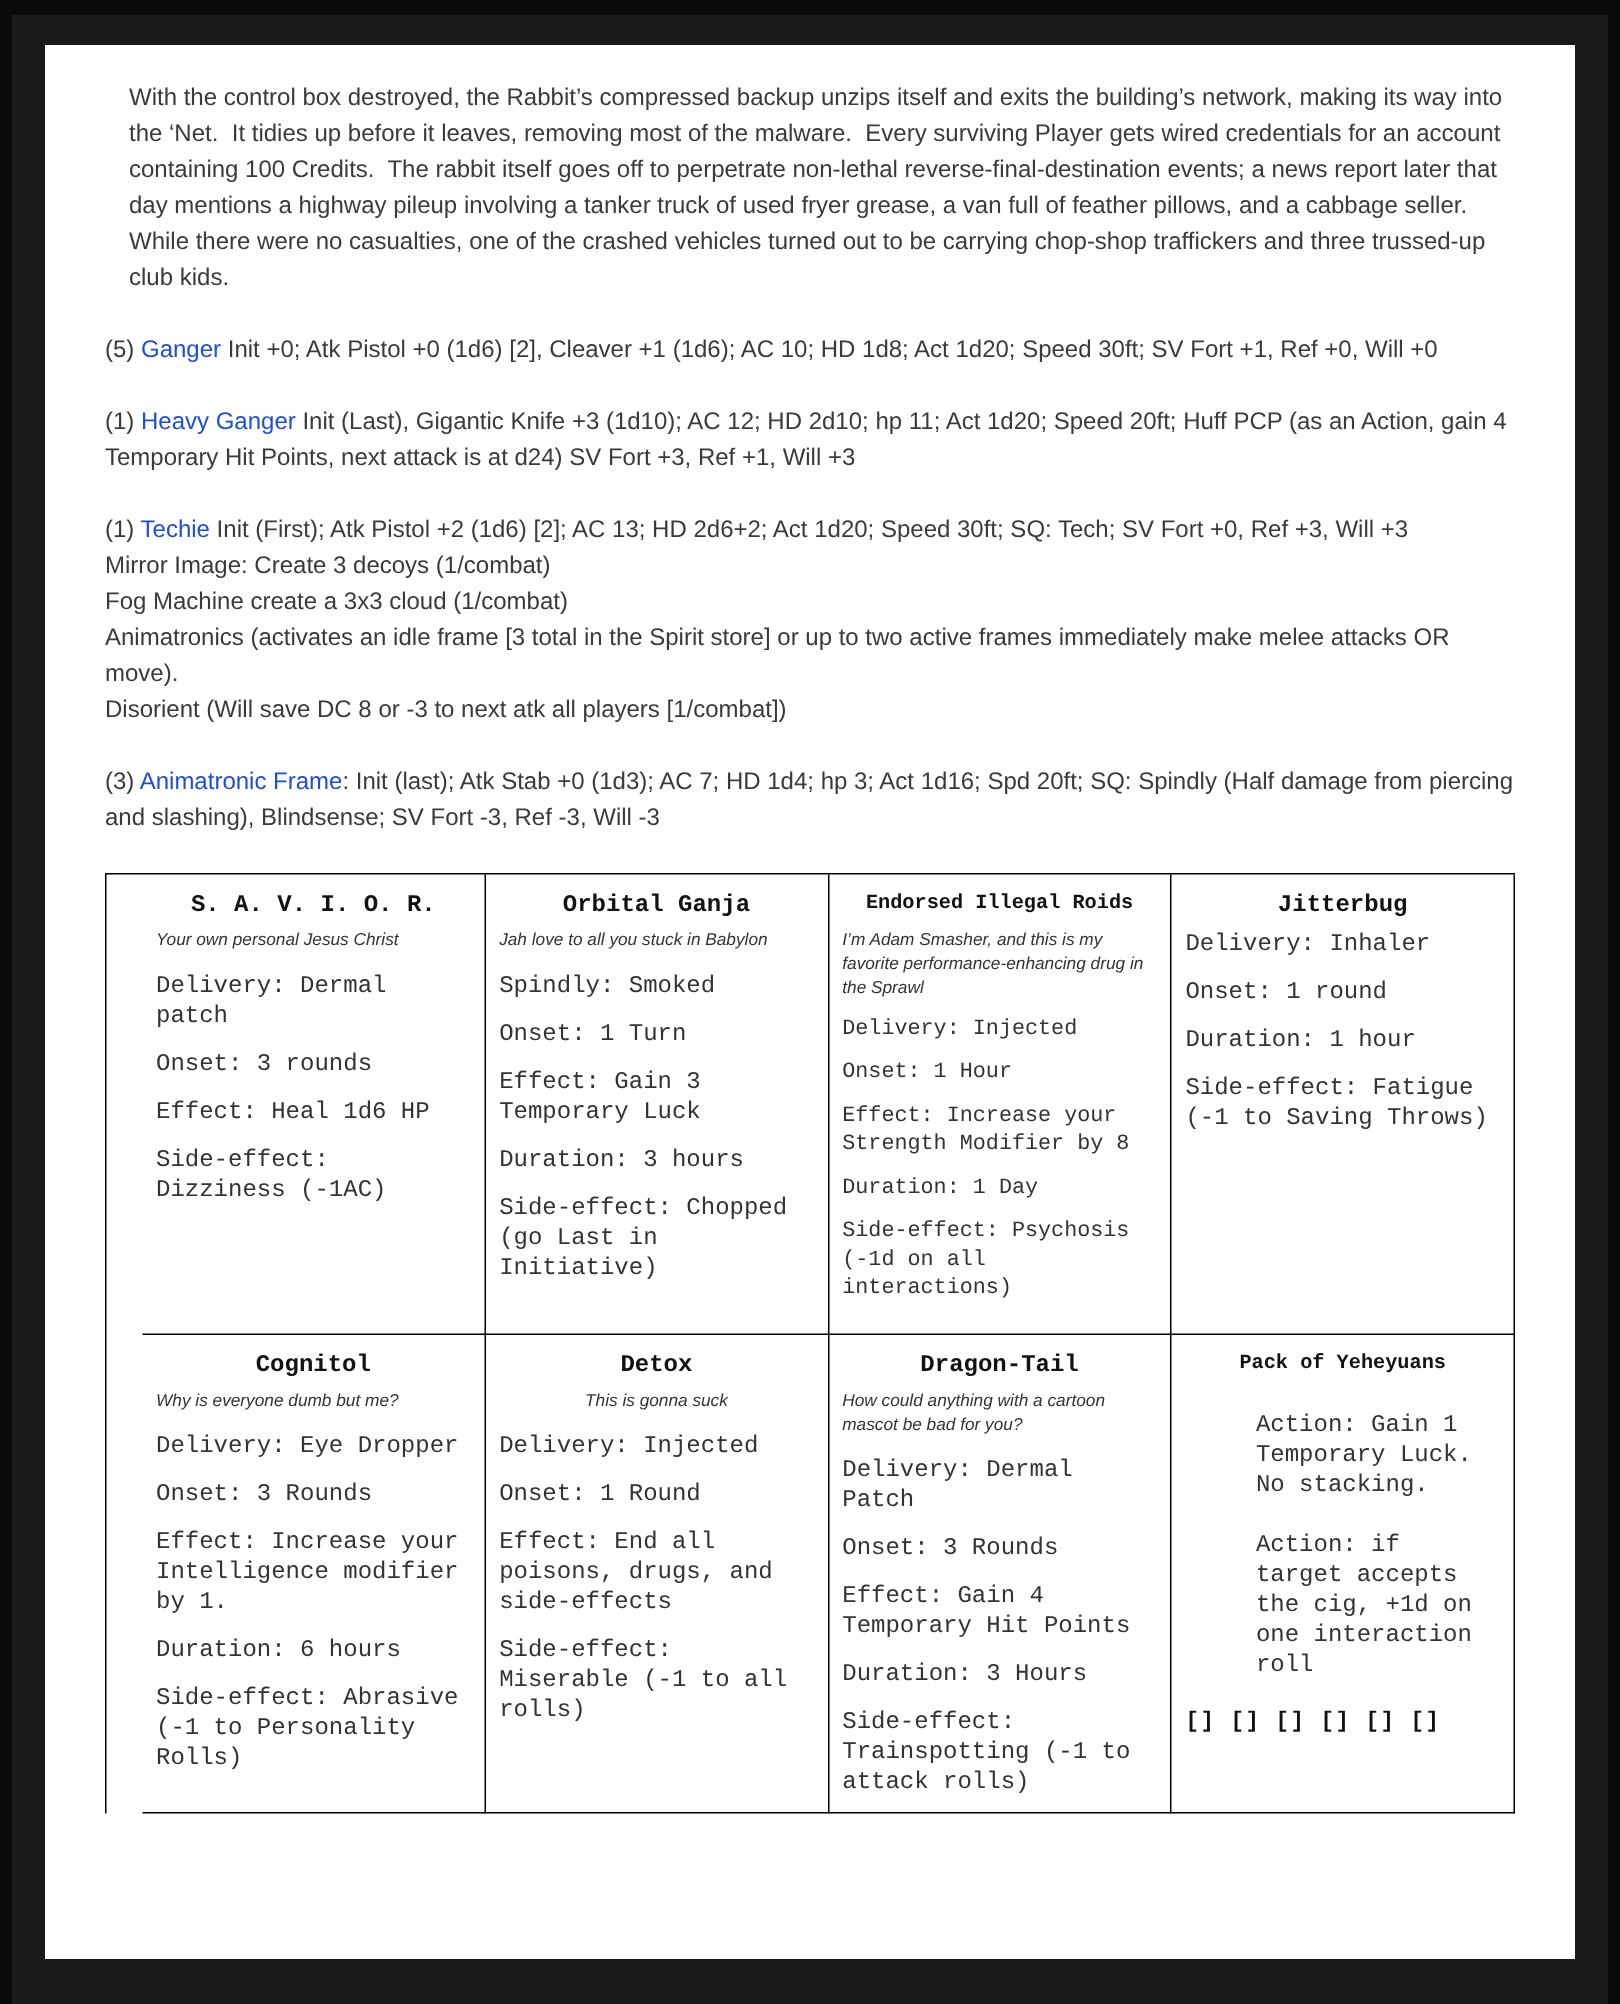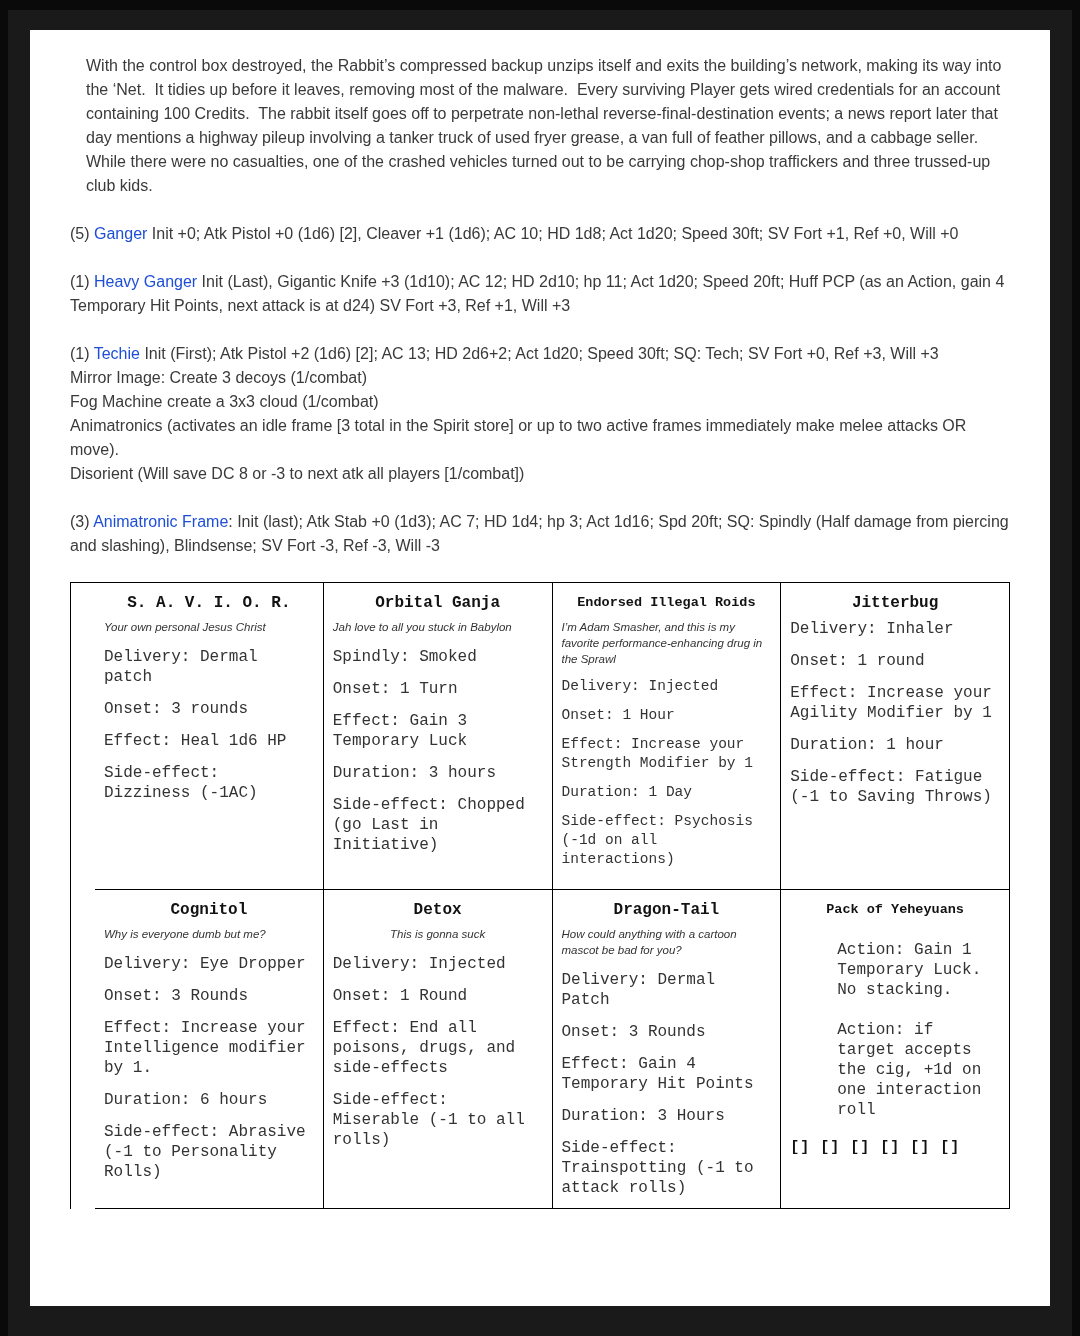--- a/index.html
+++ b/index.html
@@ -140,30 +140,29 @@
       <p class="card-field">Effect: Gain 3 Temporary Luck</p>
       <p class="card-field">Duration: 3 hours</p>
       <p class="card-field">Side-effect: Chopped (go Last in Initiative)</p>
     </div>
 
     <div class="card dense">
       <div class="card-title t-sm">Endorsed Illegal Roids</div>
       <div class="card-subtitle">I’m Adam Smasher, and this is my favorite performance-enhancing drug in the Sprawl</div>
       <p class="card-field">Delivery: Injected</p>
       <p class="card-field">Onset: 1 Hour</p>
-      <p class="card-field">Effect: Increase your Strength Modifier by 1</p>
+      <p class="card-field">Effect: Increase your Strength Modifier by 8</p>
       <p class="card-field">Duration: 1 Day</p>
       <p class="card-field">Side-effect: Psychosis (-1d on all interactions)</p>
     </div>
 
     <div class="card">
       <div class="card-title">Jitterbug</div>
       <p class="card-field">Delivery: Inhaler</p>
       <p class="card-field">Onset: 1 round</p>
-      <p class="card-field">Effect: Increase your Agility Modifier by 1</p>
       <p class="card-field">Duration: 1 hour</p>
       <p class="card-field">Side-effect: Fatigue (-1 to Saving Throws)</p>
     </div>
 
     <div class="card">
       <div class="card-title">Cognitol</div>
       <div class="card-subtitle">Why is everyone dumb but me?</div>
       <p class="card-field">Delivery: Eye Dropper</p>
       <p class="card-field">Onset: 3 Rounds</p>
       <p class="card-field">Effect: Increase your Intelligence modifier by 1.</p>

